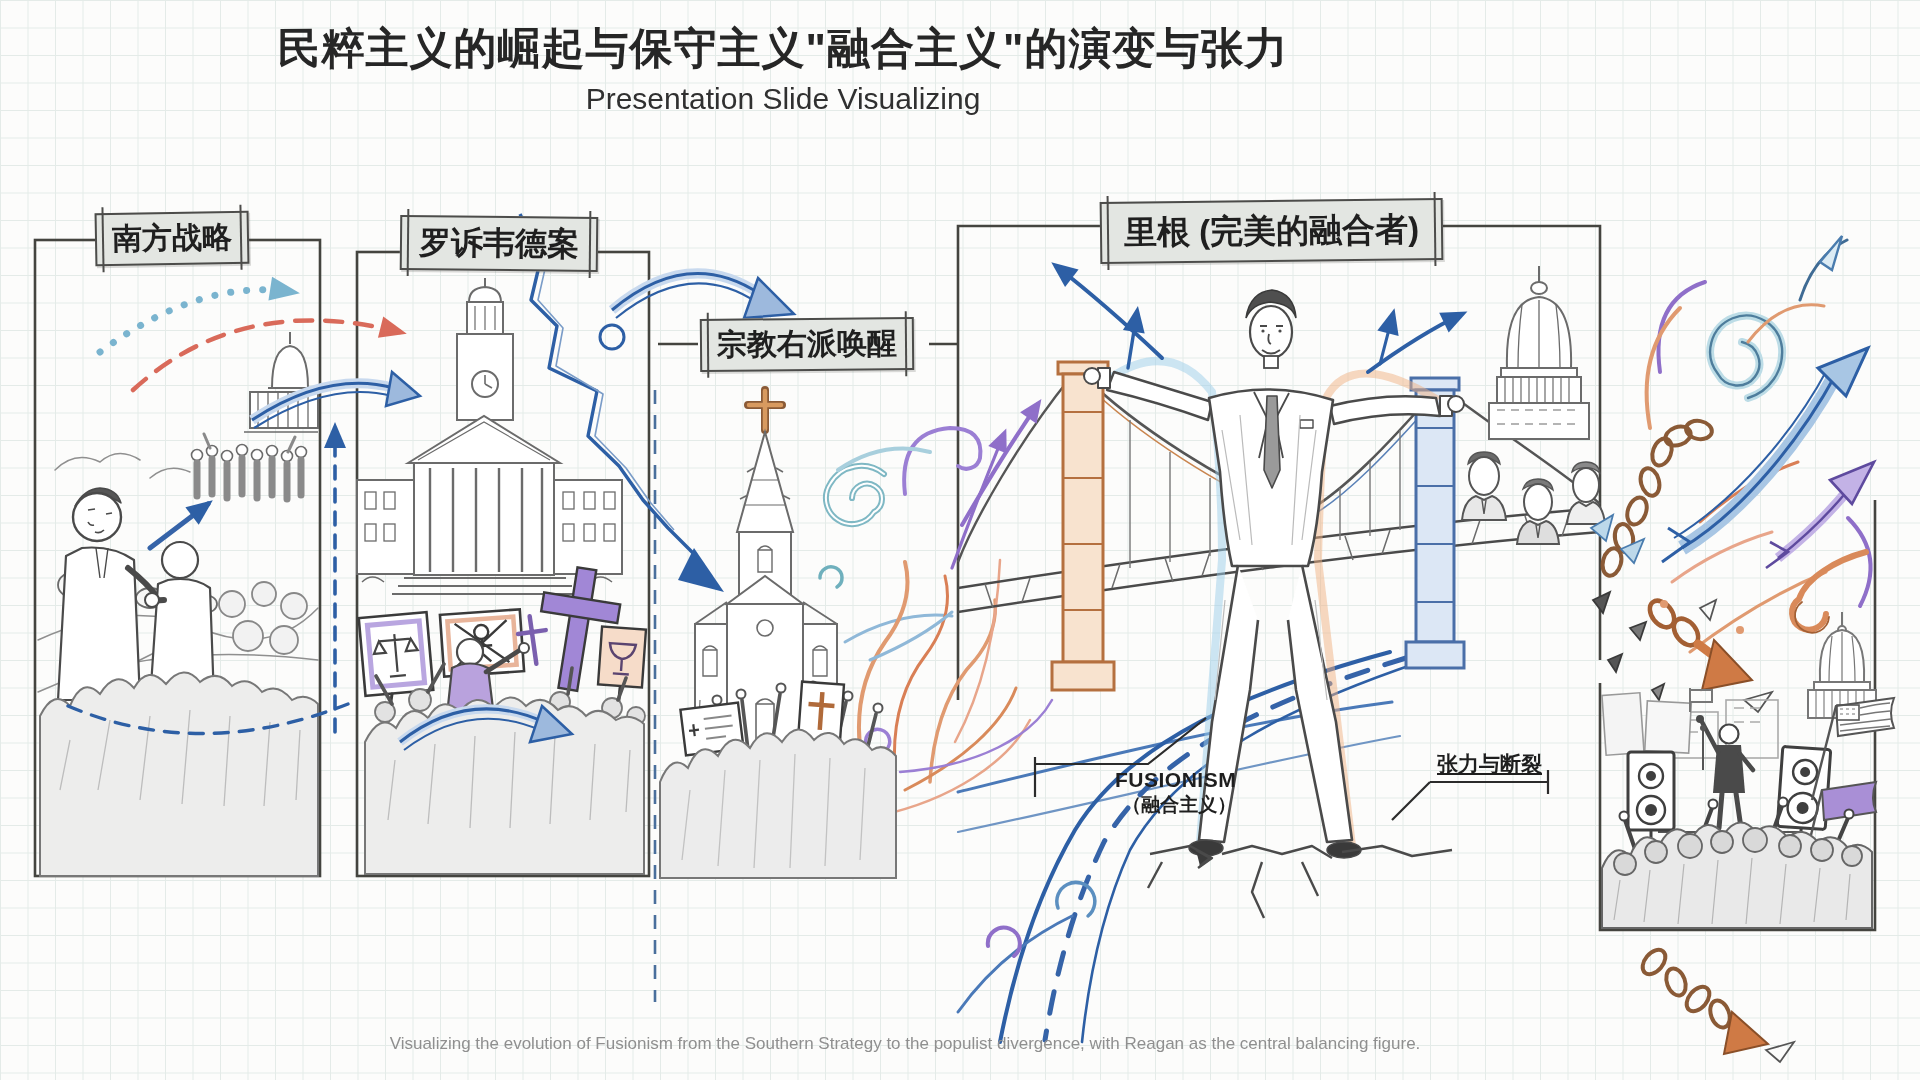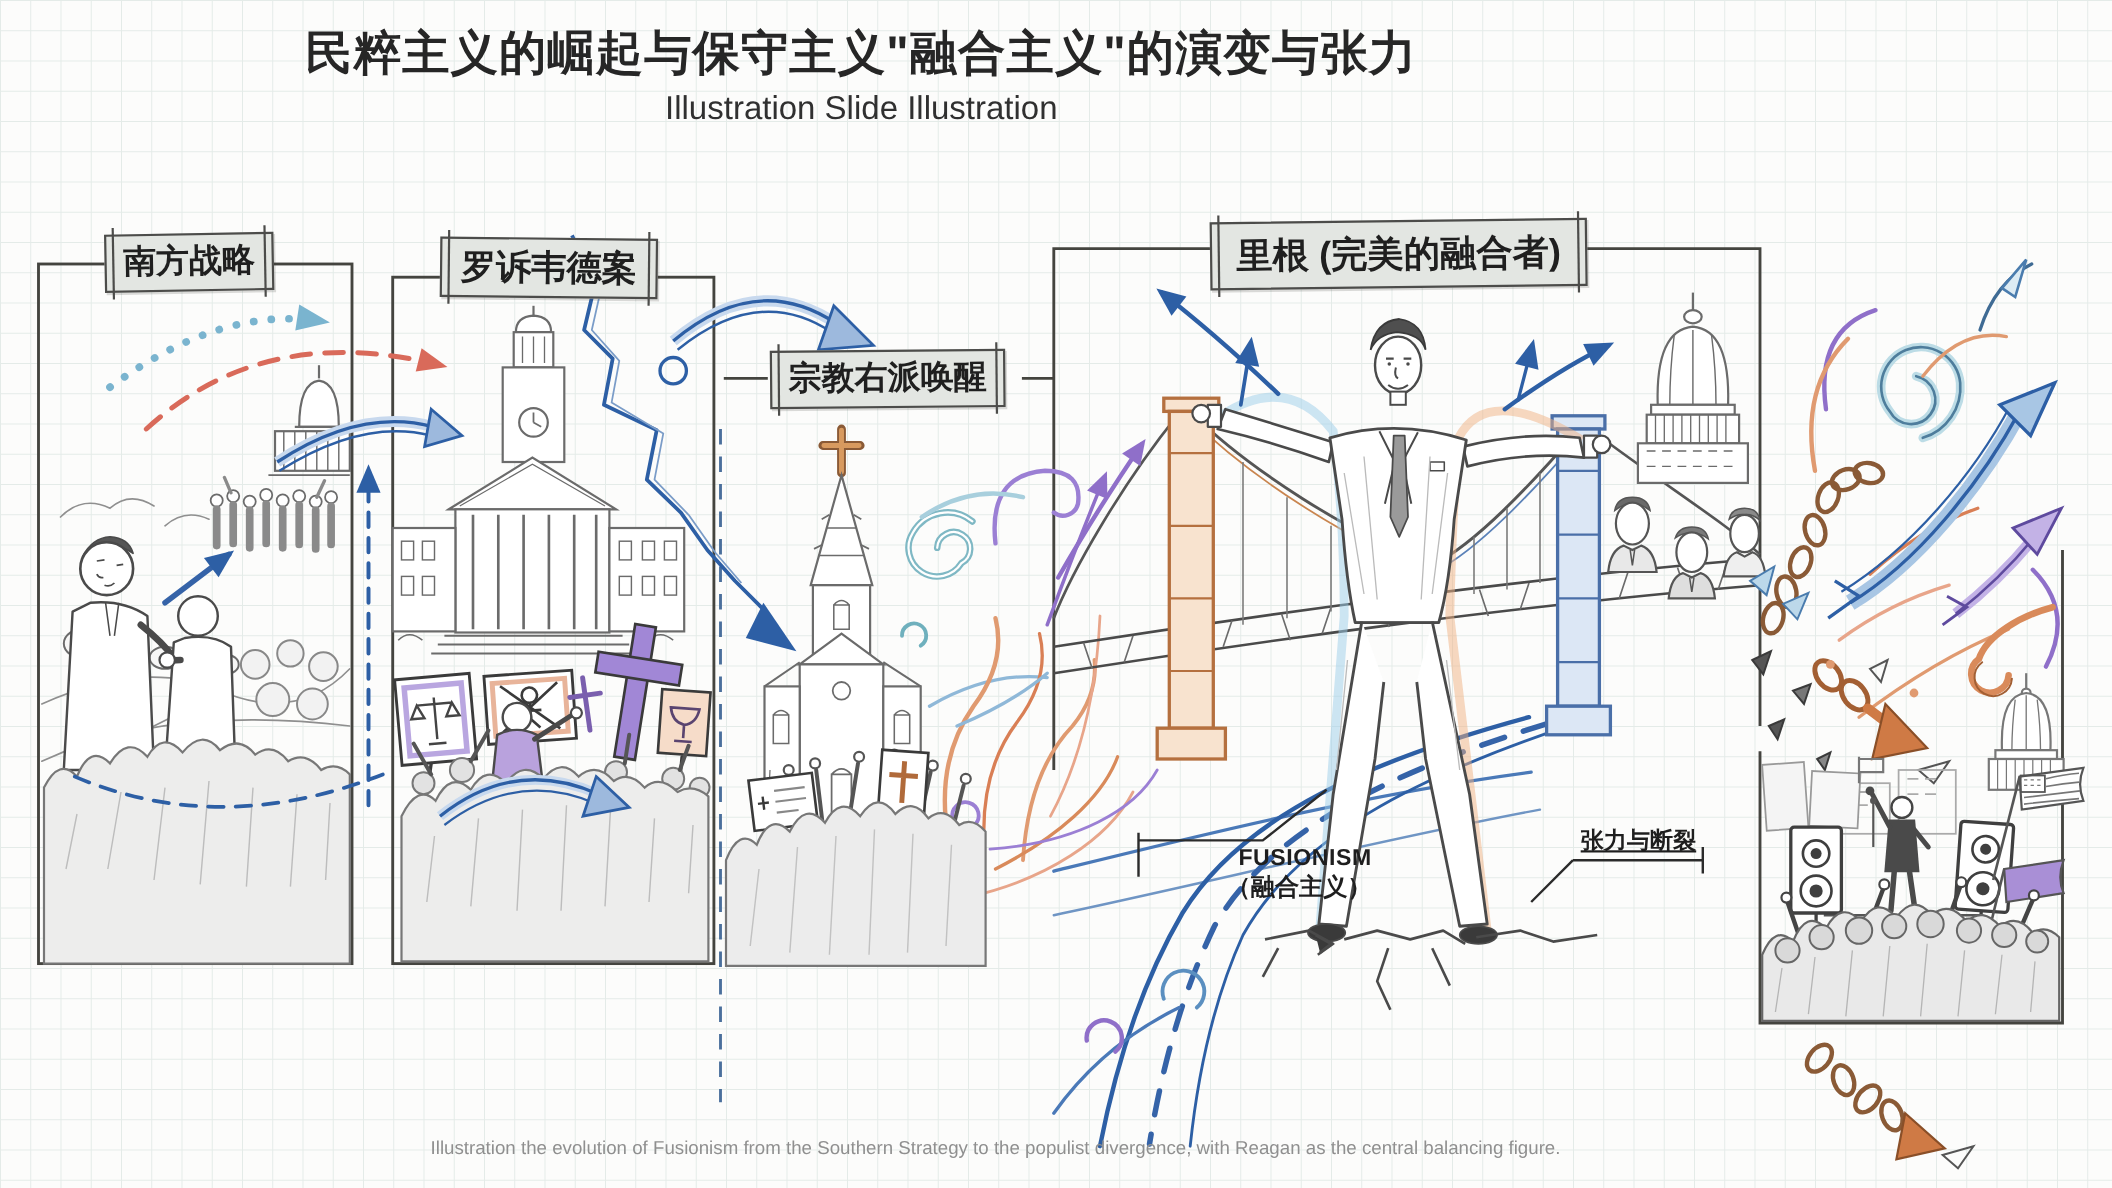--- a/index.html
+++ b/index.html
@@ -24,21 +24,21 @@
     box-shadow:1.5px 2px 0 rgba(60,60,55,.18);
   }
   .tag::before,.tag::after{content:"";position:absolute;top:-8px;bottom:-8px;width:2px;background:#4c4c4a;}
   .tag::before{left:5px;} .tag::after{right:5px;}
   #tag-southern{left:95px;top:212px;padding:7px 15px;font-size:30px;transform:rotate(-1deg);}
   #tag-roe{left:400px;top:216px;padding:7px 17px;font-size:32px;transform:rotate(.6deg);}
   #tag-religious{left:700px;top:318px;padding:7px 15px;font-size:30px;transform:rotate(-.5deg);}
   #tag-reagan{left:1100px;top:200px;padding:10px 22px;font-size:33px;transform:rotate(-.7deg);}
   #fusionism-note{left:1068px;top:768px;color:#1e1e1e;text-align:right;margin-left:47px;}
   #fusionism-note .l1{font-size:21px;font-weight:700;letter-spacing:.5px;}
-  #fusionism-note .l2{font-size:22px;font-weight:700;}
+  #fusionism-note .l2{font-size:19px;font-weight:700;}
   #tension-note{left:1437px;top:750px;font-size:21px;font-weight:700;color:#1e1e1e;text-decoration:underline;}
 </style>
 </head>
 <body>
 
 <div id="stage">
 
 <svg class="art" width="1920" height="1080" viewBox="0 0 1920 1080">
   <defs>
     <marker id="mBlue" markerUnits="userSpaceOnUse" markerWidth="34" markerHeight="34" refX="24" refY="15" orient="auto">
@@ -617,29 +617,29 @@
         <g stroke="#b5b5b5" stroke-width="1.2">
           <path d="M1620,880 L1614,920 M1650,870 L1644,922 M1684,864 L1678,924 M1718,860 L1712,924 M1752,858 L1746,924 M1786,864 L1780,924 M1820,868 L1814,922 M1850,874 L1846,920"></path>
         </g>
       </g>
     </g>
   </g>
 </svg>
 
 <div class="txt" id="titleblock">
   <div id="title">民粹主义的崛起与保守主义"融合主义"的演变与张力</div>
-  <div id="subtitle">Illustration Slide Illustration</div>
+  <div id="subtitle">Presentation Slide Visualizing</div>
 </div>
 
 <div class="tag" id="tag-southern">南方战略</div>
 <div class="tag" id="tag-roe">罗诉韦德案</div>
 <div class="tag" id="tag-religious">宗教右派唤醒</div>
 <div class="tag" id="tag-reagan">里根 (完美的融合者)</div>
 
 <div class="txt" id="fusionism-note">
   <div class="l1">FUSIONISM</div>
   <div class="l2">（融合主义）</div>
 </div>
 <div class="txt" id="tension-note">张力与断裂</div>
 
-<div class="txt" id="caption">Illustration the evolution of Fusionism from the Southern Strategy to the populist divergence, with Reagan as the central balancing figure.</div>
+<div class="txt" id="caption">Visualizing the evolution of Fusionism from the Southern Strategy to the populist divergence, with Reagan as the central balancing figure.</div>
 
 </div>
 
 </body></html>

